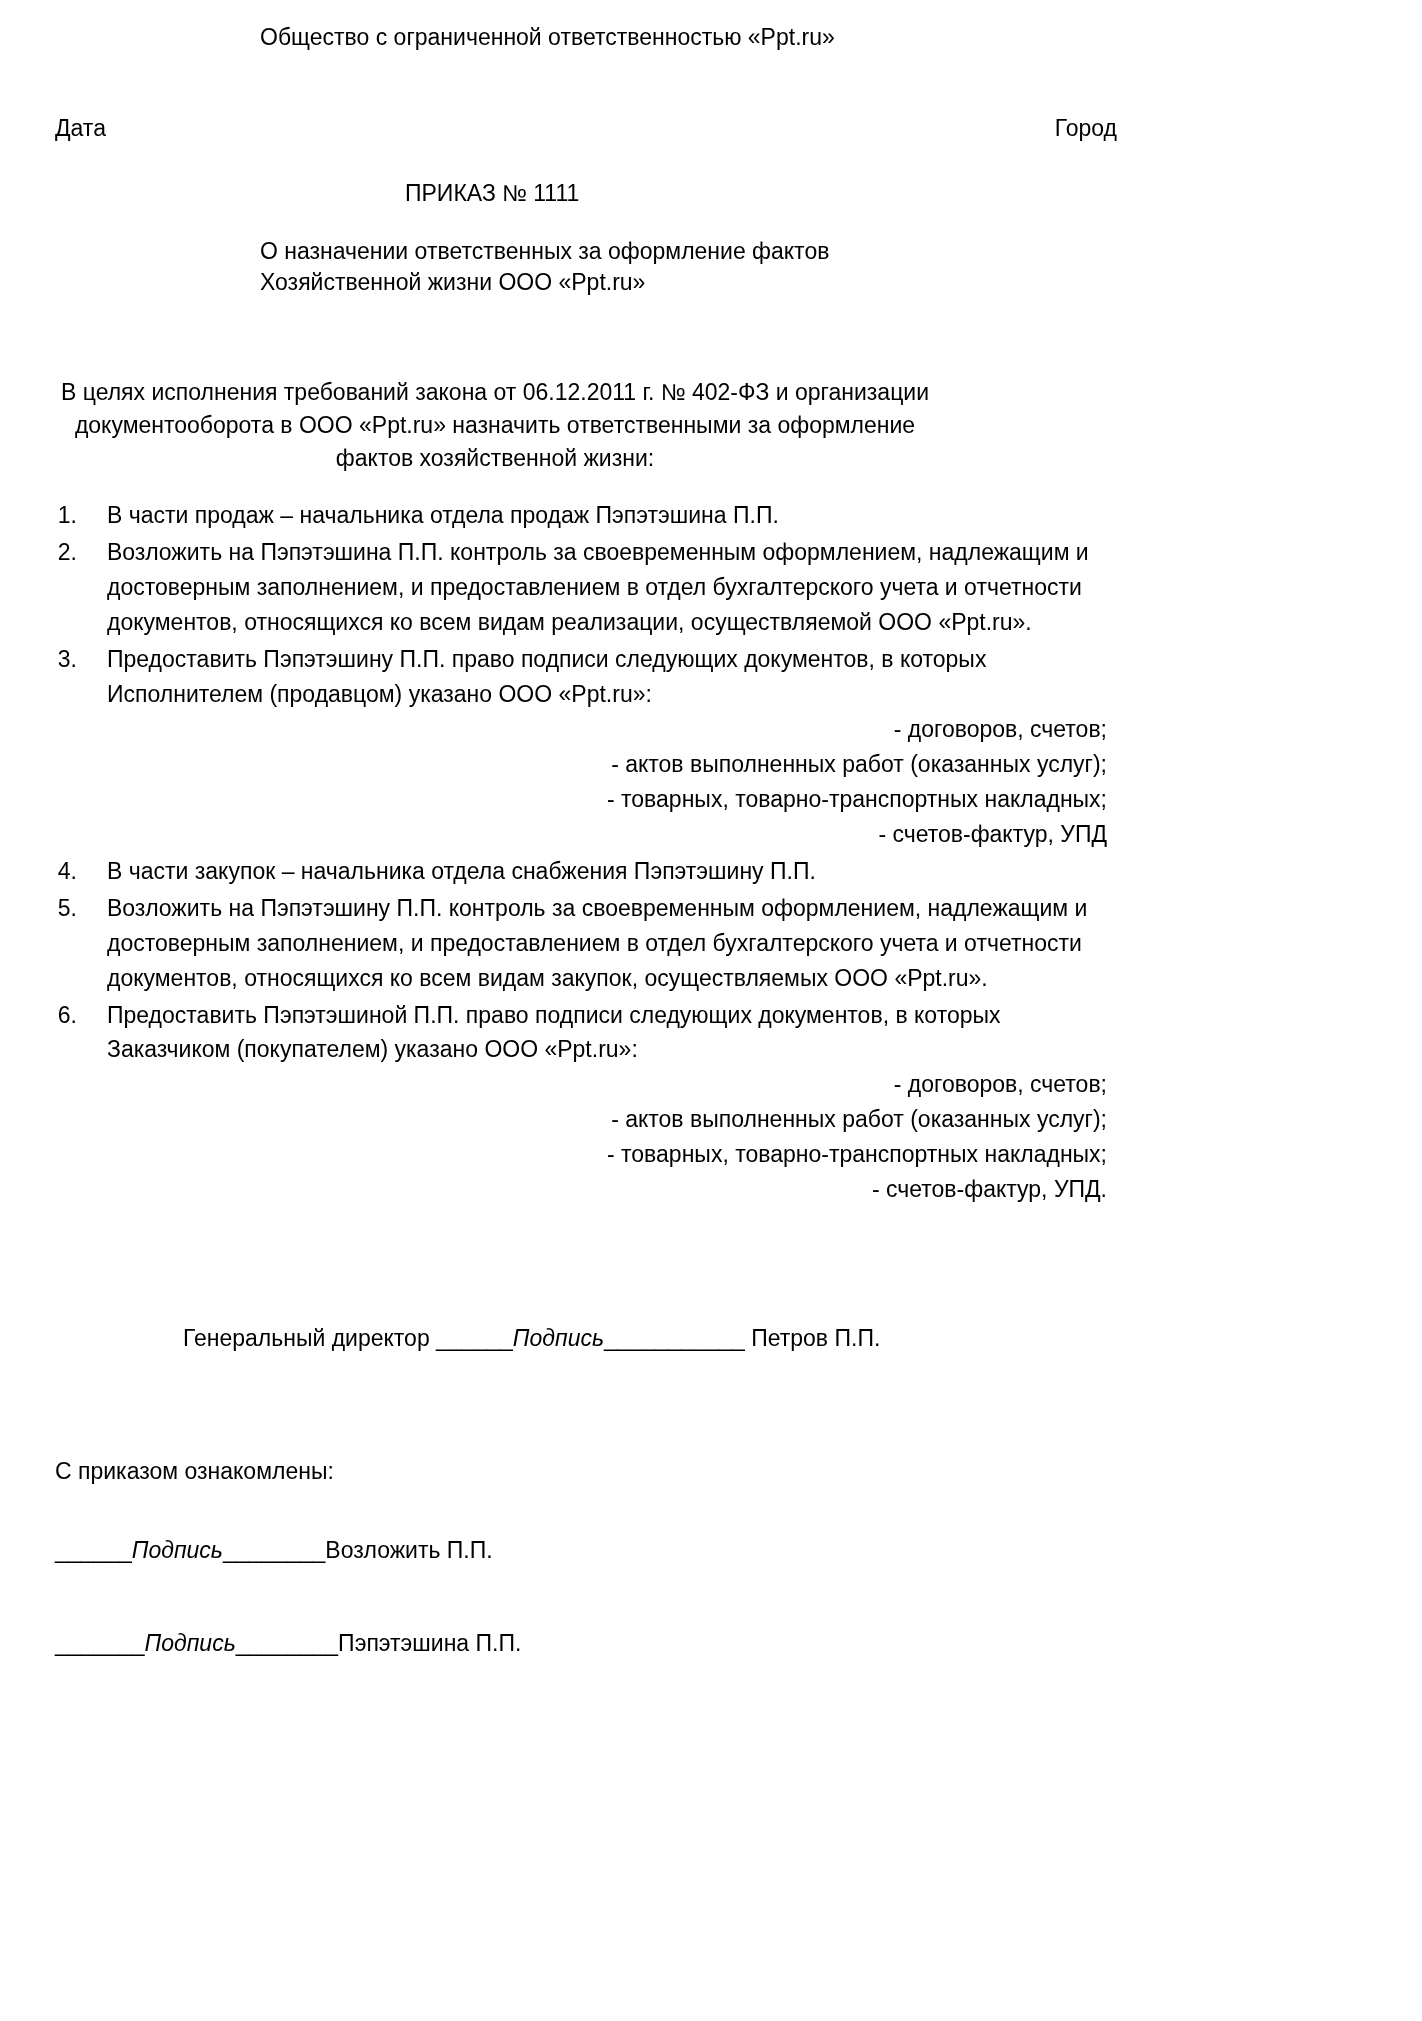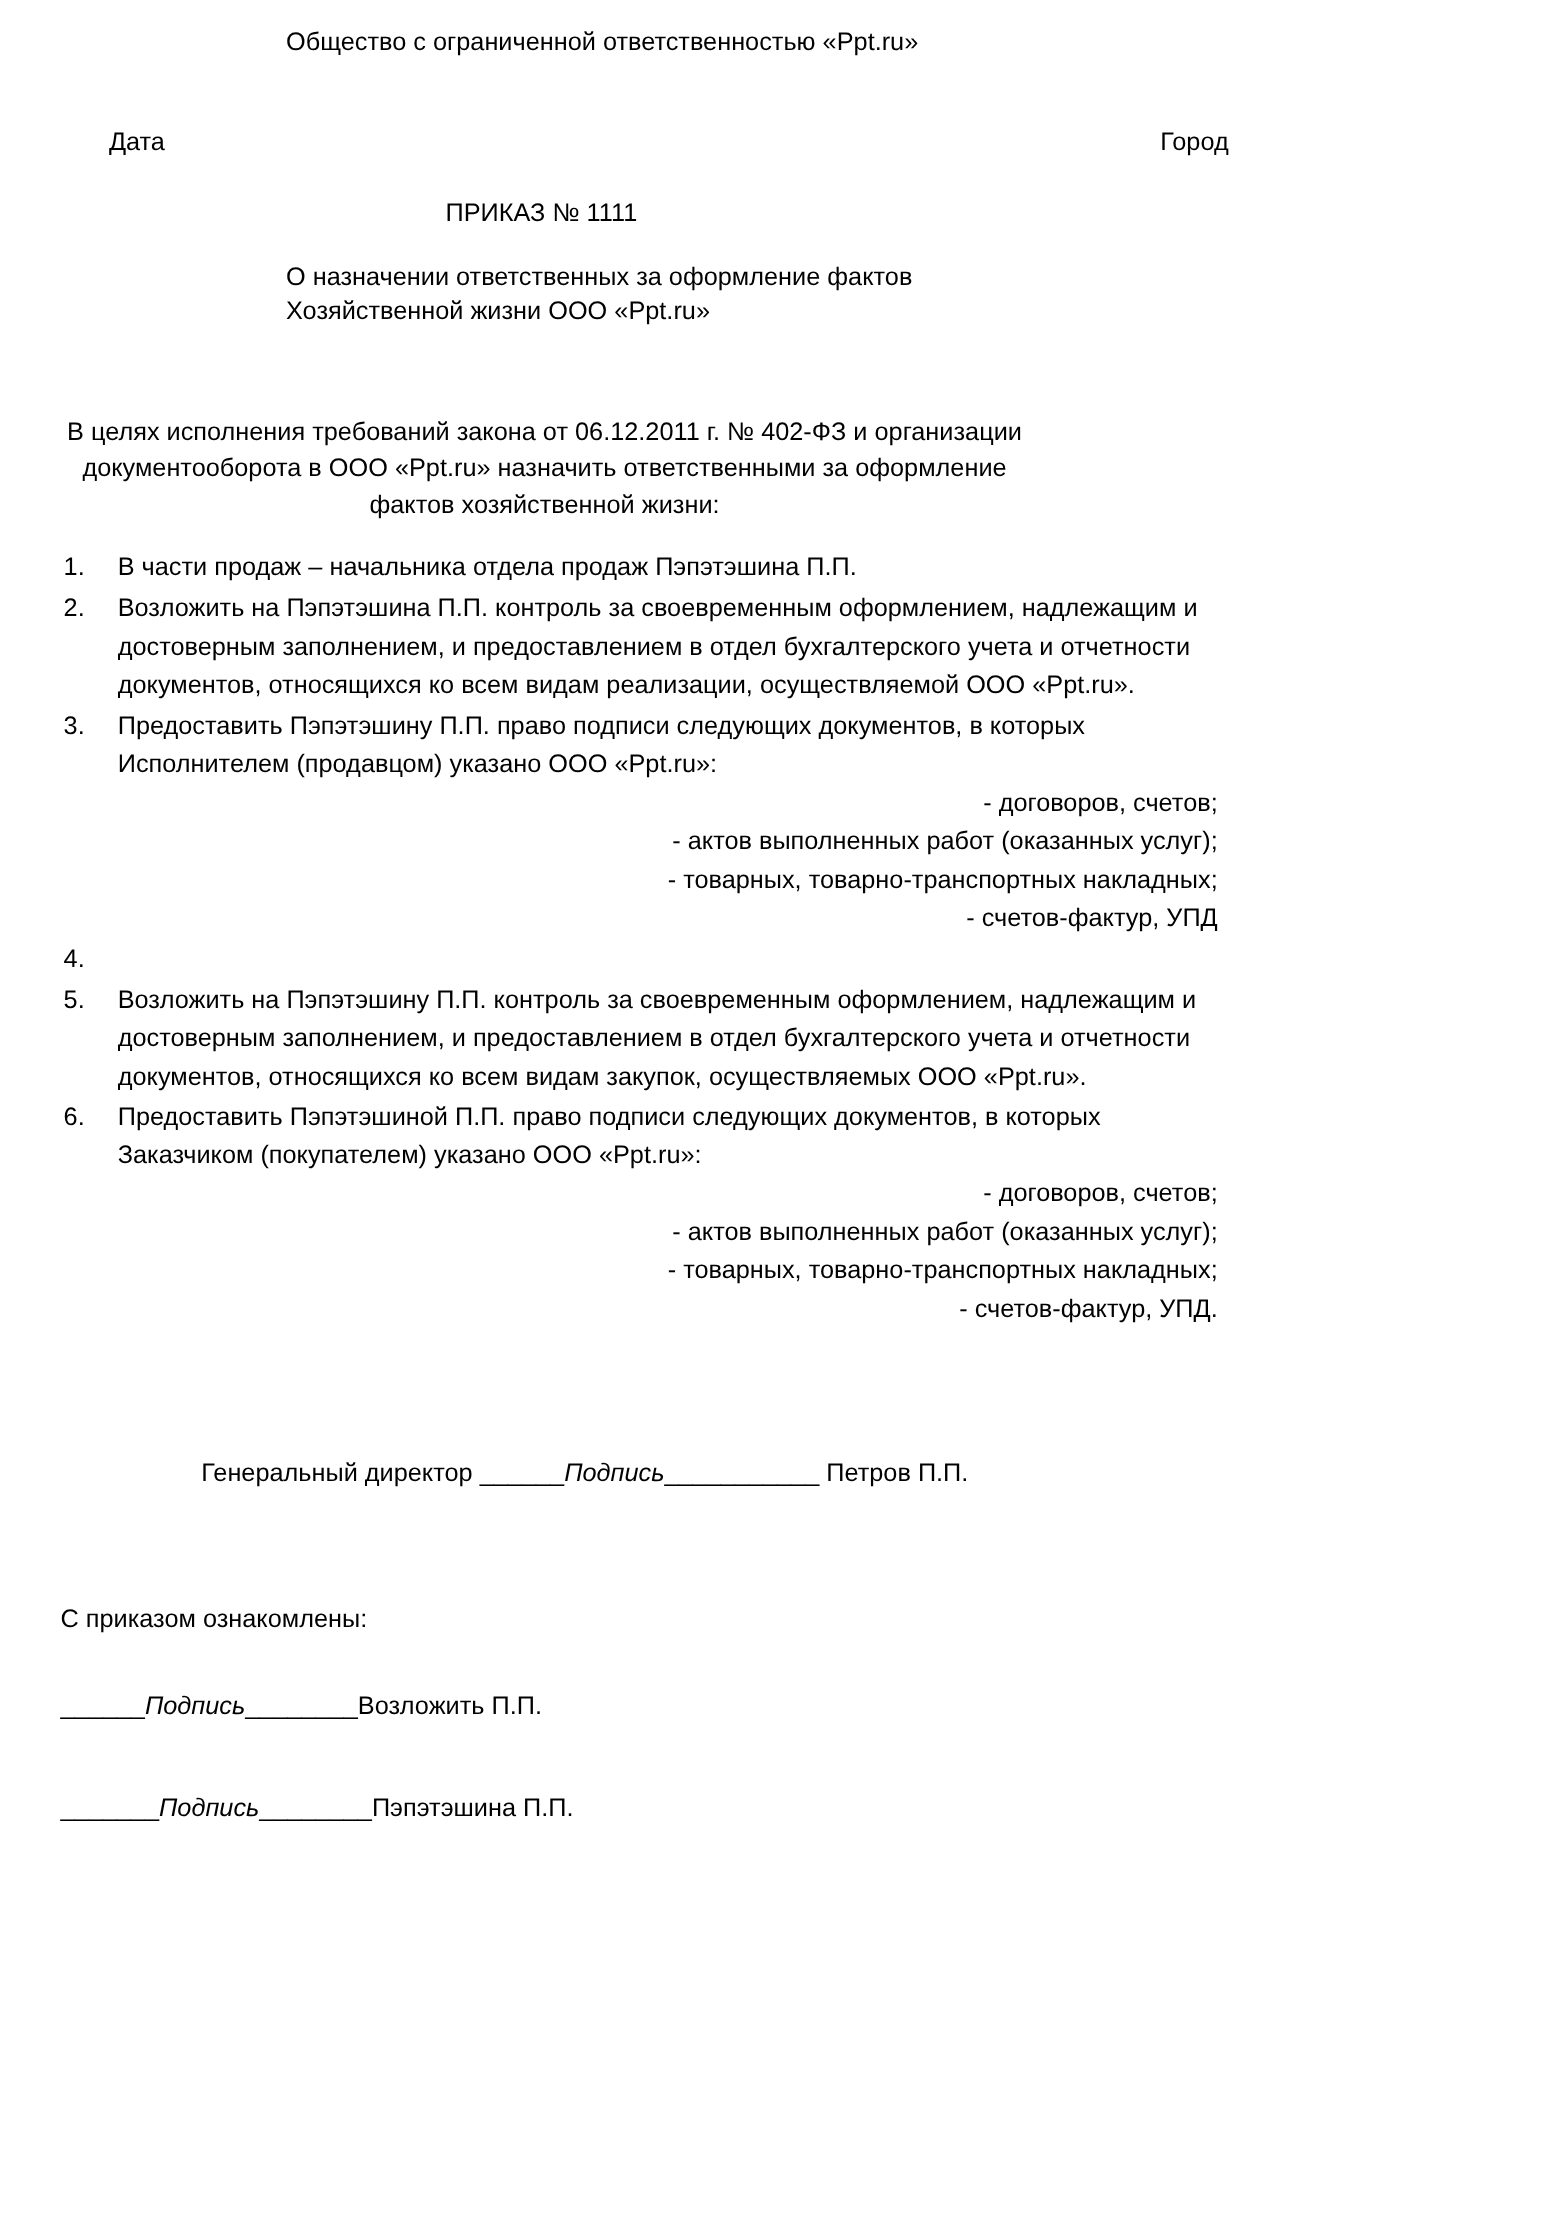--- a/index.html
+++ b/index.html
@@ -31,21 +31,20 @@
     font-size: 23px;
     line-height: 1.35;
   }
 
   .date-city-row {
     display: flex;
     justify-content: space-between;
     margin-top: 62px;
     padding-right: 88px;
     font-size: 23px;
-    margin-left: 44px;
   }
 
   .title-block {
     padding-left: 205px;
     margin-top: 36px;
   }
   .doc-number {
     font-size: 23px;
     line-height: 1.35;
     padding-left: 145px;
@@ -168,20 +167,23 @@
           <ul class="sub-list">
             <li class="sub-item">- договоров, счетов;</li>
             <li class="sub-item">- актов выполненных работ (оказанных услуг);</li>
             <li class="sub-item">- товарных, товарно-транспортных накладных;</li>
             <li class="sub-item">- счетов-фактур, УПД</li>
           </ul>
         </div>
       </li>
       <li class="order-item">
         <div class="order-num">4.</div>
+        <div class="order-body">
+          <div>В части закупок – начальника отдела снабжения Пэпэтэшину П.П.</div>
+        </div>
       </li>
       <li class="order-item">
         <div class="order-num">5.</div>
         <div class="order-body">
           <div>Возложить на Пэпэтэшину П.П. контроль за  своевременным оформлением, надлежащим и достоверным заполнением, и предоставлением в отдел бухгалтерского учета и отчетности документов, относящихся ко всем видам закупок, осуществляемых ООО «Ppt.ru».</div>
         </div>
       </li>
       <li class="order-item">
         <div class="order-num">6.</div>
         <div class="order-body">

